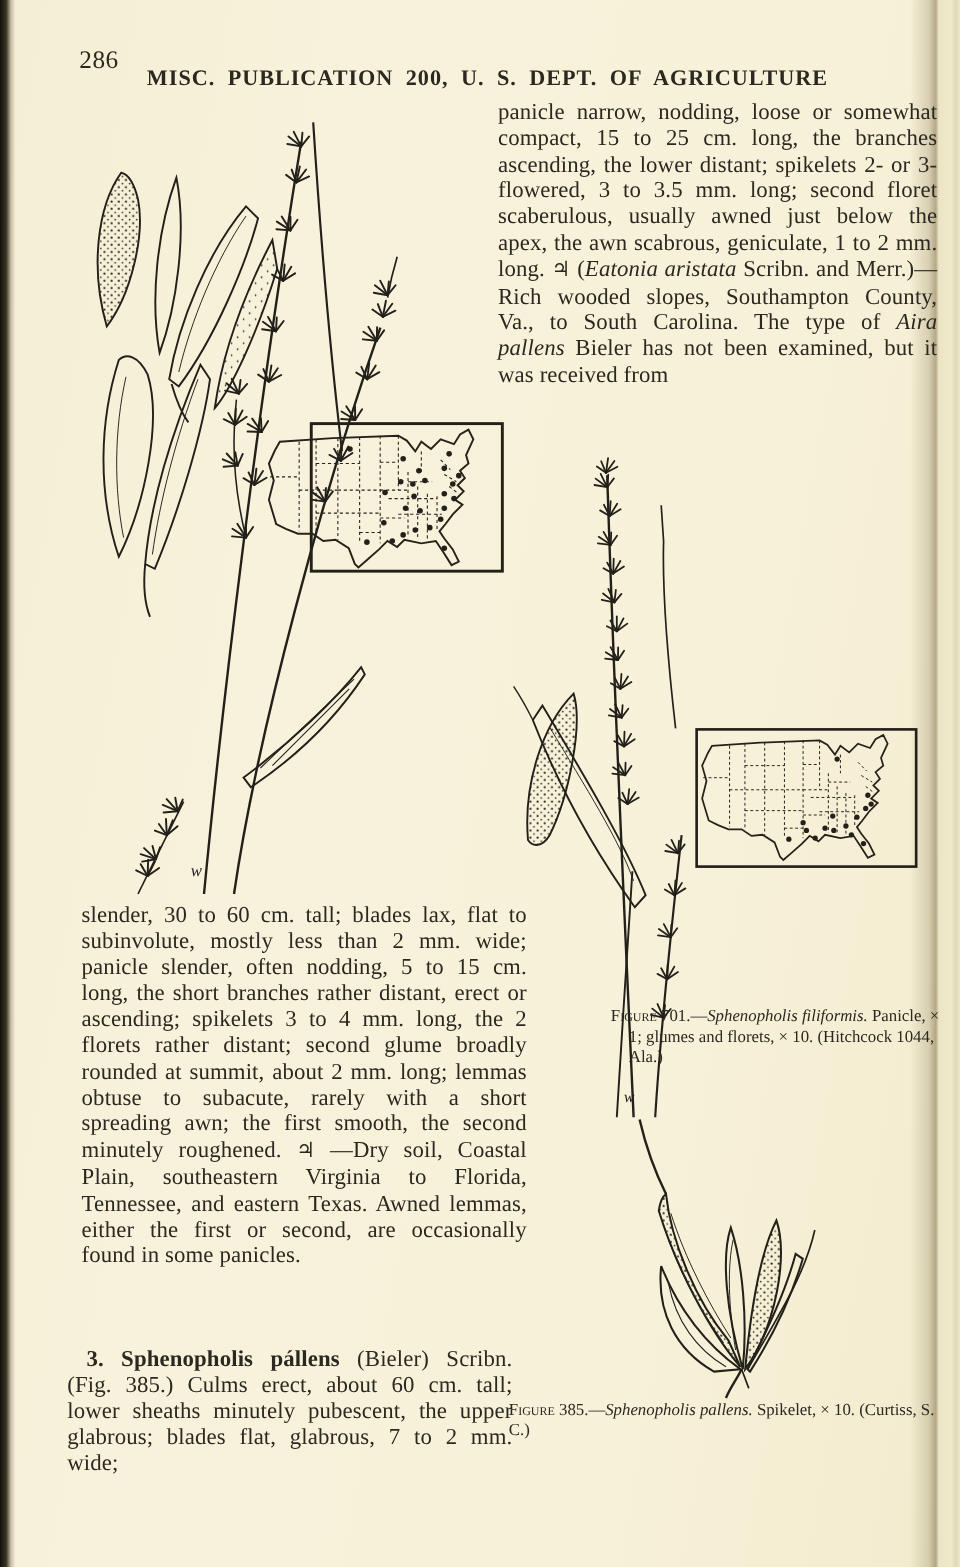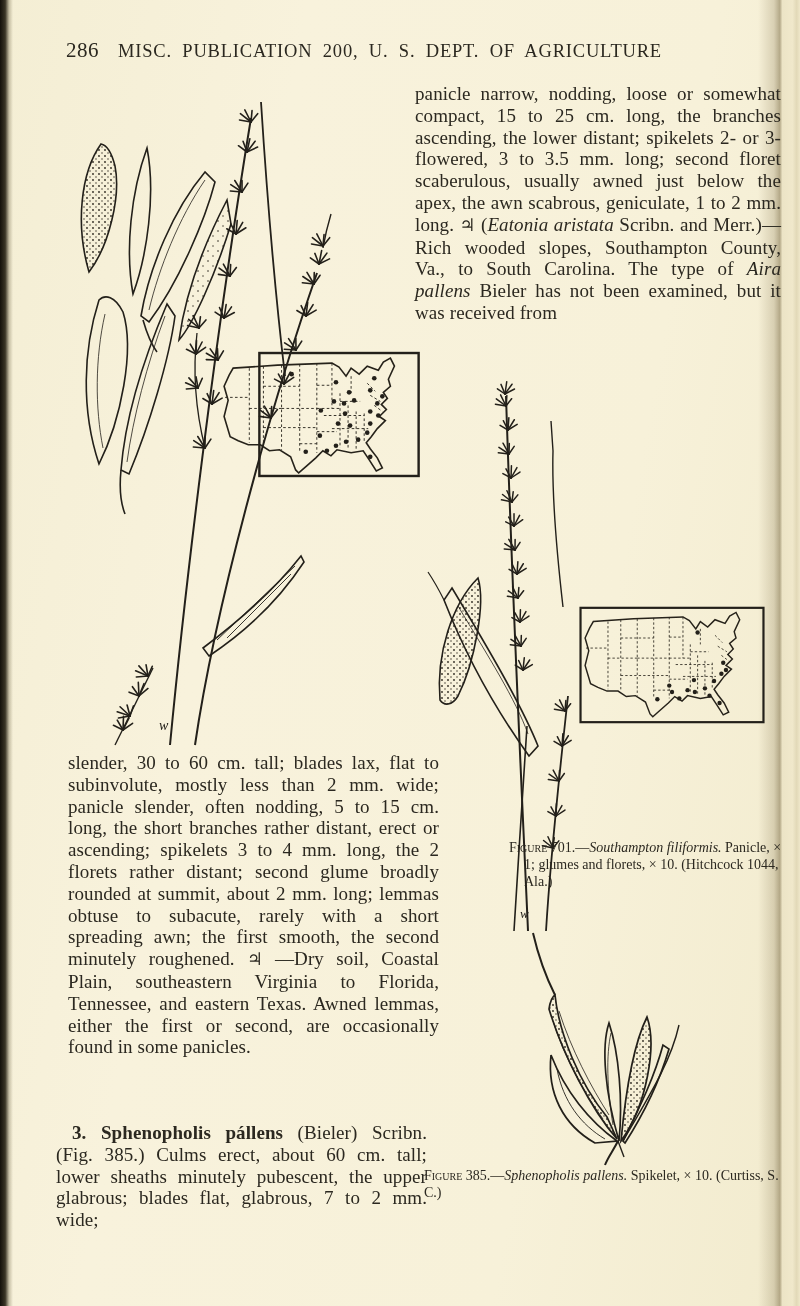--- a/index.html
+++ b/index.html
@@ -12,22 +12,22 @@
   .edge-left{
     position:absolute;left:0;top:0;width:13px;height:100%;
     background:linear-gradient(to right,#13100a 0%,#3a3526 40%,rgba(110,100,70,.35) 70%,rgba(110,100,70,0) 100%);
   }
   .edge-right{
     position:absolute;right:0;top:0;width:42px;height:100%;
     background:linear-gradient(to right,rgba(120,105,70,0) 0%,rgba(140,125,88,.28) 38%,rgba(125,110,72,.55) 52%,#ece4c6 58%,#f0e8cb 82%,#e2d9b8 92%,#efe7c9 100%);
   }
   .pagenum{position:absolute;left:66px;top:38px;font-size:21px;letter-spacing:.5px;}
   .runhead{
-    position:absolute;left:118px;top:41px;width:572px;text-align:left;
-    font-size:18.5px;letter-spacing:.8px;word-spacing:5px;white-space:nowrap;
+    position:absolute;left:118px;top:56px;width:572px;text-align:right;
+    font-size:18.5px;letter-spacing:.8px;word-spacing:5px;white-space:nowrap;font-weight:bold;
   }
   .body-par{
     position:absolute;text-align:justify;font-size:19px;line-height:21.8px;
     letter-spacing:.1px;
   }
   .par-intro{left:415px;top:83px;width:366px;}
   .par-left1{left:68px;top:752px;width:371px;}
   .par-left2{left:56px;top:1122px;width:371px;text-indent:16px;}
   .fig-caption{
     position:absolute;font-size:14px;line-height:16.8px;
@@ -231,21 +231,21 @@
         <circle cx="136" cy="88" r="2.4"></circle>
       <circle cx="141" cy="96" r="2.4"></circle>
         <circle cx="146" cy="80" r="2.4"></circle>
         <circle cx="154" cy="72" r="2.4"></circle>
       <circle cx="159" cy="68" r="2.4"></circle>
         <circle cx="156" cy="60" r="2.4"></circle>
         <circle cx="152" cy="104" r="2.4"></circle>
     </g>
   </svg>
 
-  <div class="fig-caption cap384"><span class="sc">Figure 701.</span><span>—</span><span class="it">Southampton fili­formis.</span><span> Panicle, × 1; glumes and florets, × 10. (Hitchcock 1044, Ala.)</span></div>
+  <div class="fig-caption cap384"><span class="sc">Figure 701.</span><span>—</span><span class="it">Sphenopholis fili­formis.</span><span> Panicle, × 1; glumes and florets, × 10. (Hitchcock 1044, Ala.)</span></div>
 
   <div class="body-par par-left1"><span>slender, 30 to 60 cm. tall; blades lax, flat to subinvolute, mostly less than 2 mm. wide; panicle slender, often nodding, 5 to 15 cm. long, the short branches rather distant, erect or ascending; spikelets 3 to 4 mm. long, the 2 florets rather distant; second glume broadly rounded at summit, about 2 mm. long; lemmas obtuse to subacute, rarely with a short spreading awn; the first smooth, the second minutely roughened. </span><span class="sym">♃</span><span> —Dry soil, Coastal Plain, southeastern Virginia to Florida, Tennessee, and eastern Texas. Awned lemmas, either the first or second, are occasionally found in some panicles.</span></div>
   <div class="body-par par-left2"><span class="bd">3. Sphenopholis pállens</span><span> (Bieler) Scribn. (Fig. 385.) Culms erect, about 60 cm. tall; lower sheaths minutely pubescent, the upper glabrous; blades flat, glabrous, 7 to 2 mm. wide;</span></div>
 
   <svg style="left:455px;top:925px;" width="235" height="240" viewBox="0 0 235 240">
     <defs>
       <pattern id="st385" width="6" height="6" patternUnits="userSpaceOnUse">
         <circle cx="2" cy="2" r=".9" fill="#2a261d"></circle>
           <circle cx="5" cy="5" r=".7" fill="#2a261d"></circle>
       </pattern>

